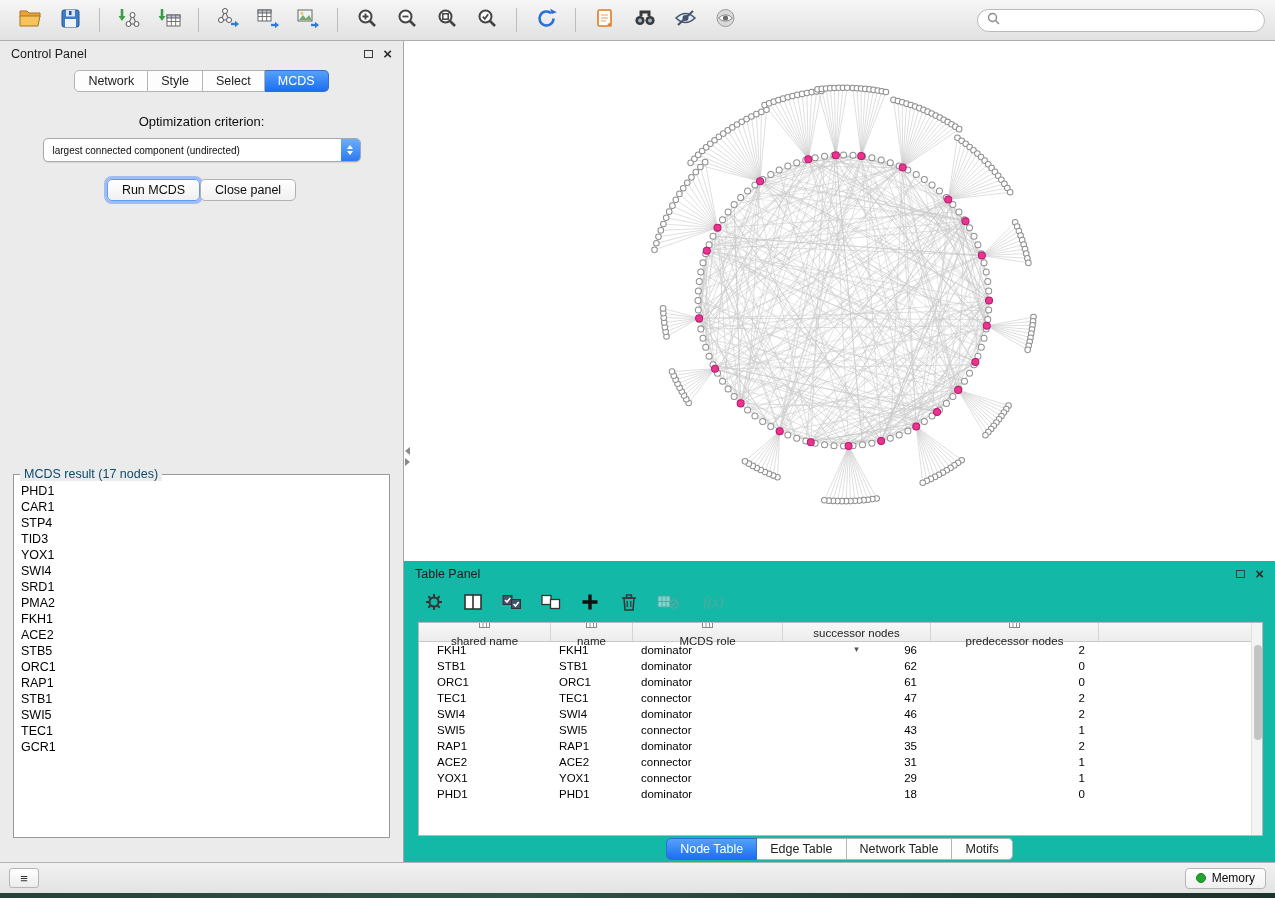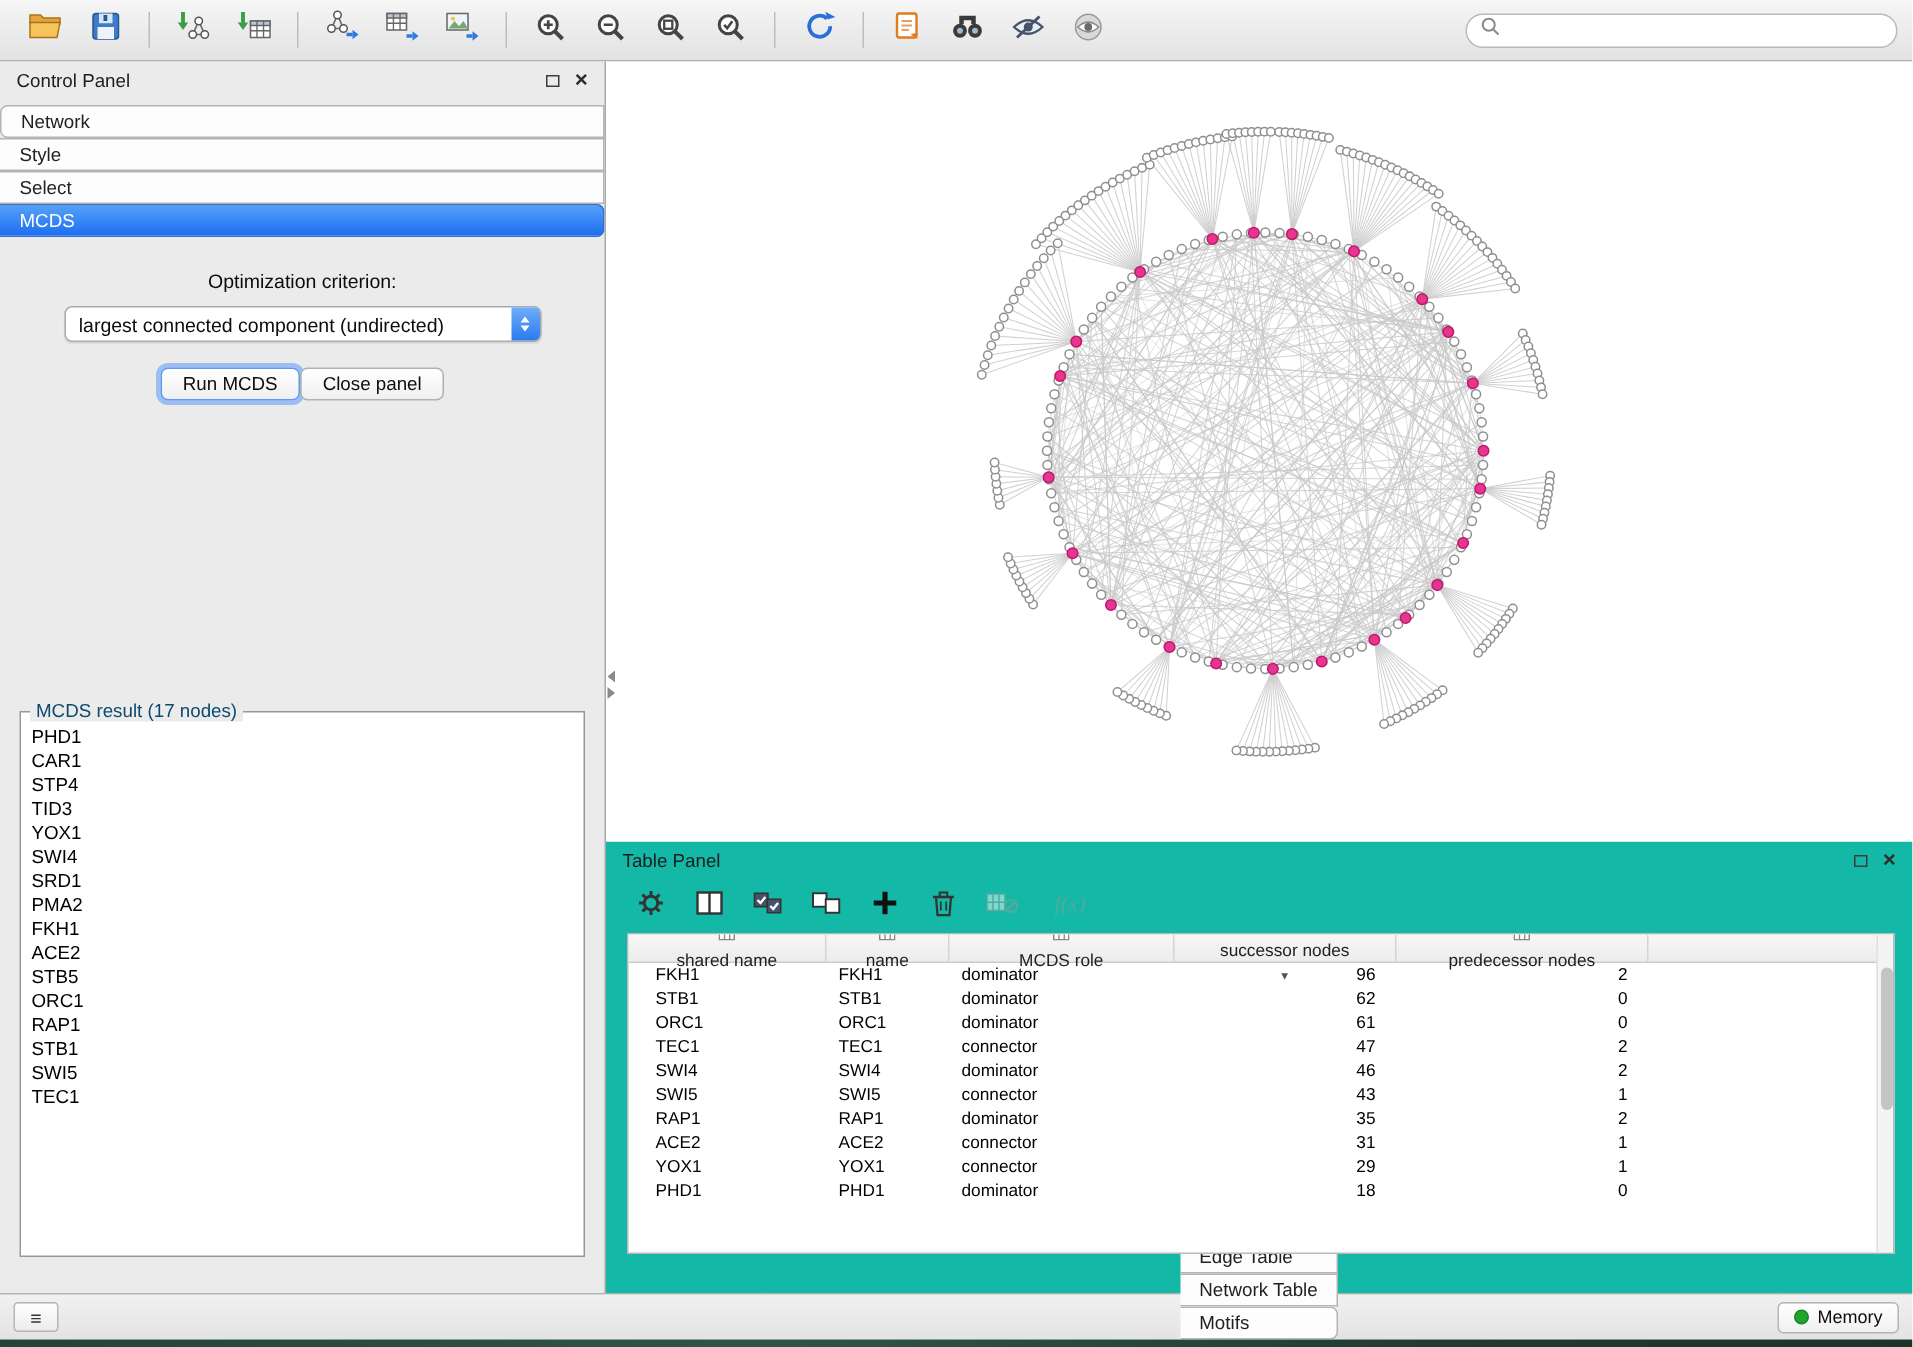--- a/index.html
+++ b/index.html
@@ -16,30 +16,30 @@
 .search-box input{border:none;outline:none;flex:1;font-size:12px;background:transparent;font-family:inherit;}
 
 
 .main{flex:1;display:flex;min-height:0;}
 .control-panel{width:404px;flex:0 0 404px;background:#ebebeb;border-right:1px solid #a8a8a8;position:relative;}
 .panel-header{height:25px;display:flex;align-items:center;padding:0 11px;font-size:12.5px;color:#1d1d1d;}
 .ph-icons{margin-left:auto;display:flex;align-items:center;gap:10px;}
 .float-icon{width:9px;height:8px;border:1.5px solid #3c3c3c;display:inline-block;}
 .close-icon{font-size:15px;font-weight:bold;color:#2d2d2d;line-height:1;}
 
-.seg-group{display:flex;justify-content:center;flex-direction:column;}
+.seg-group{display:flex;justify-content:center;}
 .seg{background:#fdfdfd;border:1px solid #b4b4b4;border-left:none;padding:3px 13px;font-size:12.5px;color:#222;white-space:nowrap;}
 .seg:first-child{border-left:1px solid #b4b4b4;border-radius:5px 0 0 5px;}
 .seg:last-child{border-radius:0 5px 5px 0;}
 .seg.active{background:linear-gradient(#55a1f8,#1c6ef2);color:#fff;border-color:#2e6fd0;}
 .cp-tabs-row{margin-top:4px;}
 
 .opt-label{text-align:center;margin-top:22px;font-size:13px;color:#0c0c0c;}
 .mac-select{width:318px;height:24px;margin:9px auto 0;background:#fff;border:1px solid #a9a9a9;border-radius:5px;display:flex;align-items:center;box-shadow:0 1px 1px rgba(0,0,0,0.08);}
-.sel-text{flex:1;font-size:13px;padding-left:9px;color:#0c0c0c;white-space:nowrap;overflow:hidden;}
+.sel-text{flex:1;font-size:10px;padding-left:9px;color:#0c0c0c;white-space:nowrap;overflow:hidden;}
 .sel-cap{width:19px;height:100%;background:linear-gradient(#6caef9,#2c7af0);border-radius:0 4px 4px 0;display:flex;flex-direction:column;align-items:center;justify-content:center;gap:2px;}
 .sel-cap .up{width:0;height:0;border-left:3.5px solid transparent;border-right:3.5px solid transparent;border-bottom:4px solid #fff;}
 .sel-cap .dn{width:0;height:0;border-left:3.5px solid transparent;border-right:3.5px solid transparent;border-top:4px solid #fff;}
 .btn-row{display:flex;justify-content:center;margin-top:17px;}
 .mac-btn{font-family:inherit;font-size:12.5px;color:#0c0c0c;background:linear-gradient(#ffffff,#f0f0f0);border:1px solid #b1b1b1;border-radius:5px;padding:3px 14px;}
 .mac-btn.focus{box-shadow:0 0 0 3px rgba(92,152,250,0.55);border-color:#5e9af5;}
 
 .result-fieldset{position:absolute;left:13px;right:13px;top:426px;bottom:24px;border:1px solid #989898;background:#fff;}
 .result-fieldset legend{font-size:12.5px;color:#0c4a6e;margin-left:6px;padding:0 4px;background:#ebebeb;}
 .result-list{padding:2px 7px;overflow:hidden;}
@@ -276,20 +276,21 @@
             <div class="result-item">SRD1</div>
             <div class="result-item">PMA2</div>
             <div class="result-item">FKH1</div>
             <div class="result-item">ACE2</div>
             <div class="result-item">STB5</div>
             <div class="result-item">ORC1</div>
             <div class="result-item">RAP1</div>
             <div class="result-item">STB1</div>
             <div class="result-item">SWI5</div>
             <div class="result-item">TEC1</div>
+            <div class="result-item">GCR1</div>
           </div>
       </fieldset>
     </div>
 
     <div class="right">
       <div class="splitter-arrows">
           <i class="tri-l"></i>
           <i class="tri-r"></i>
         </div>
 

